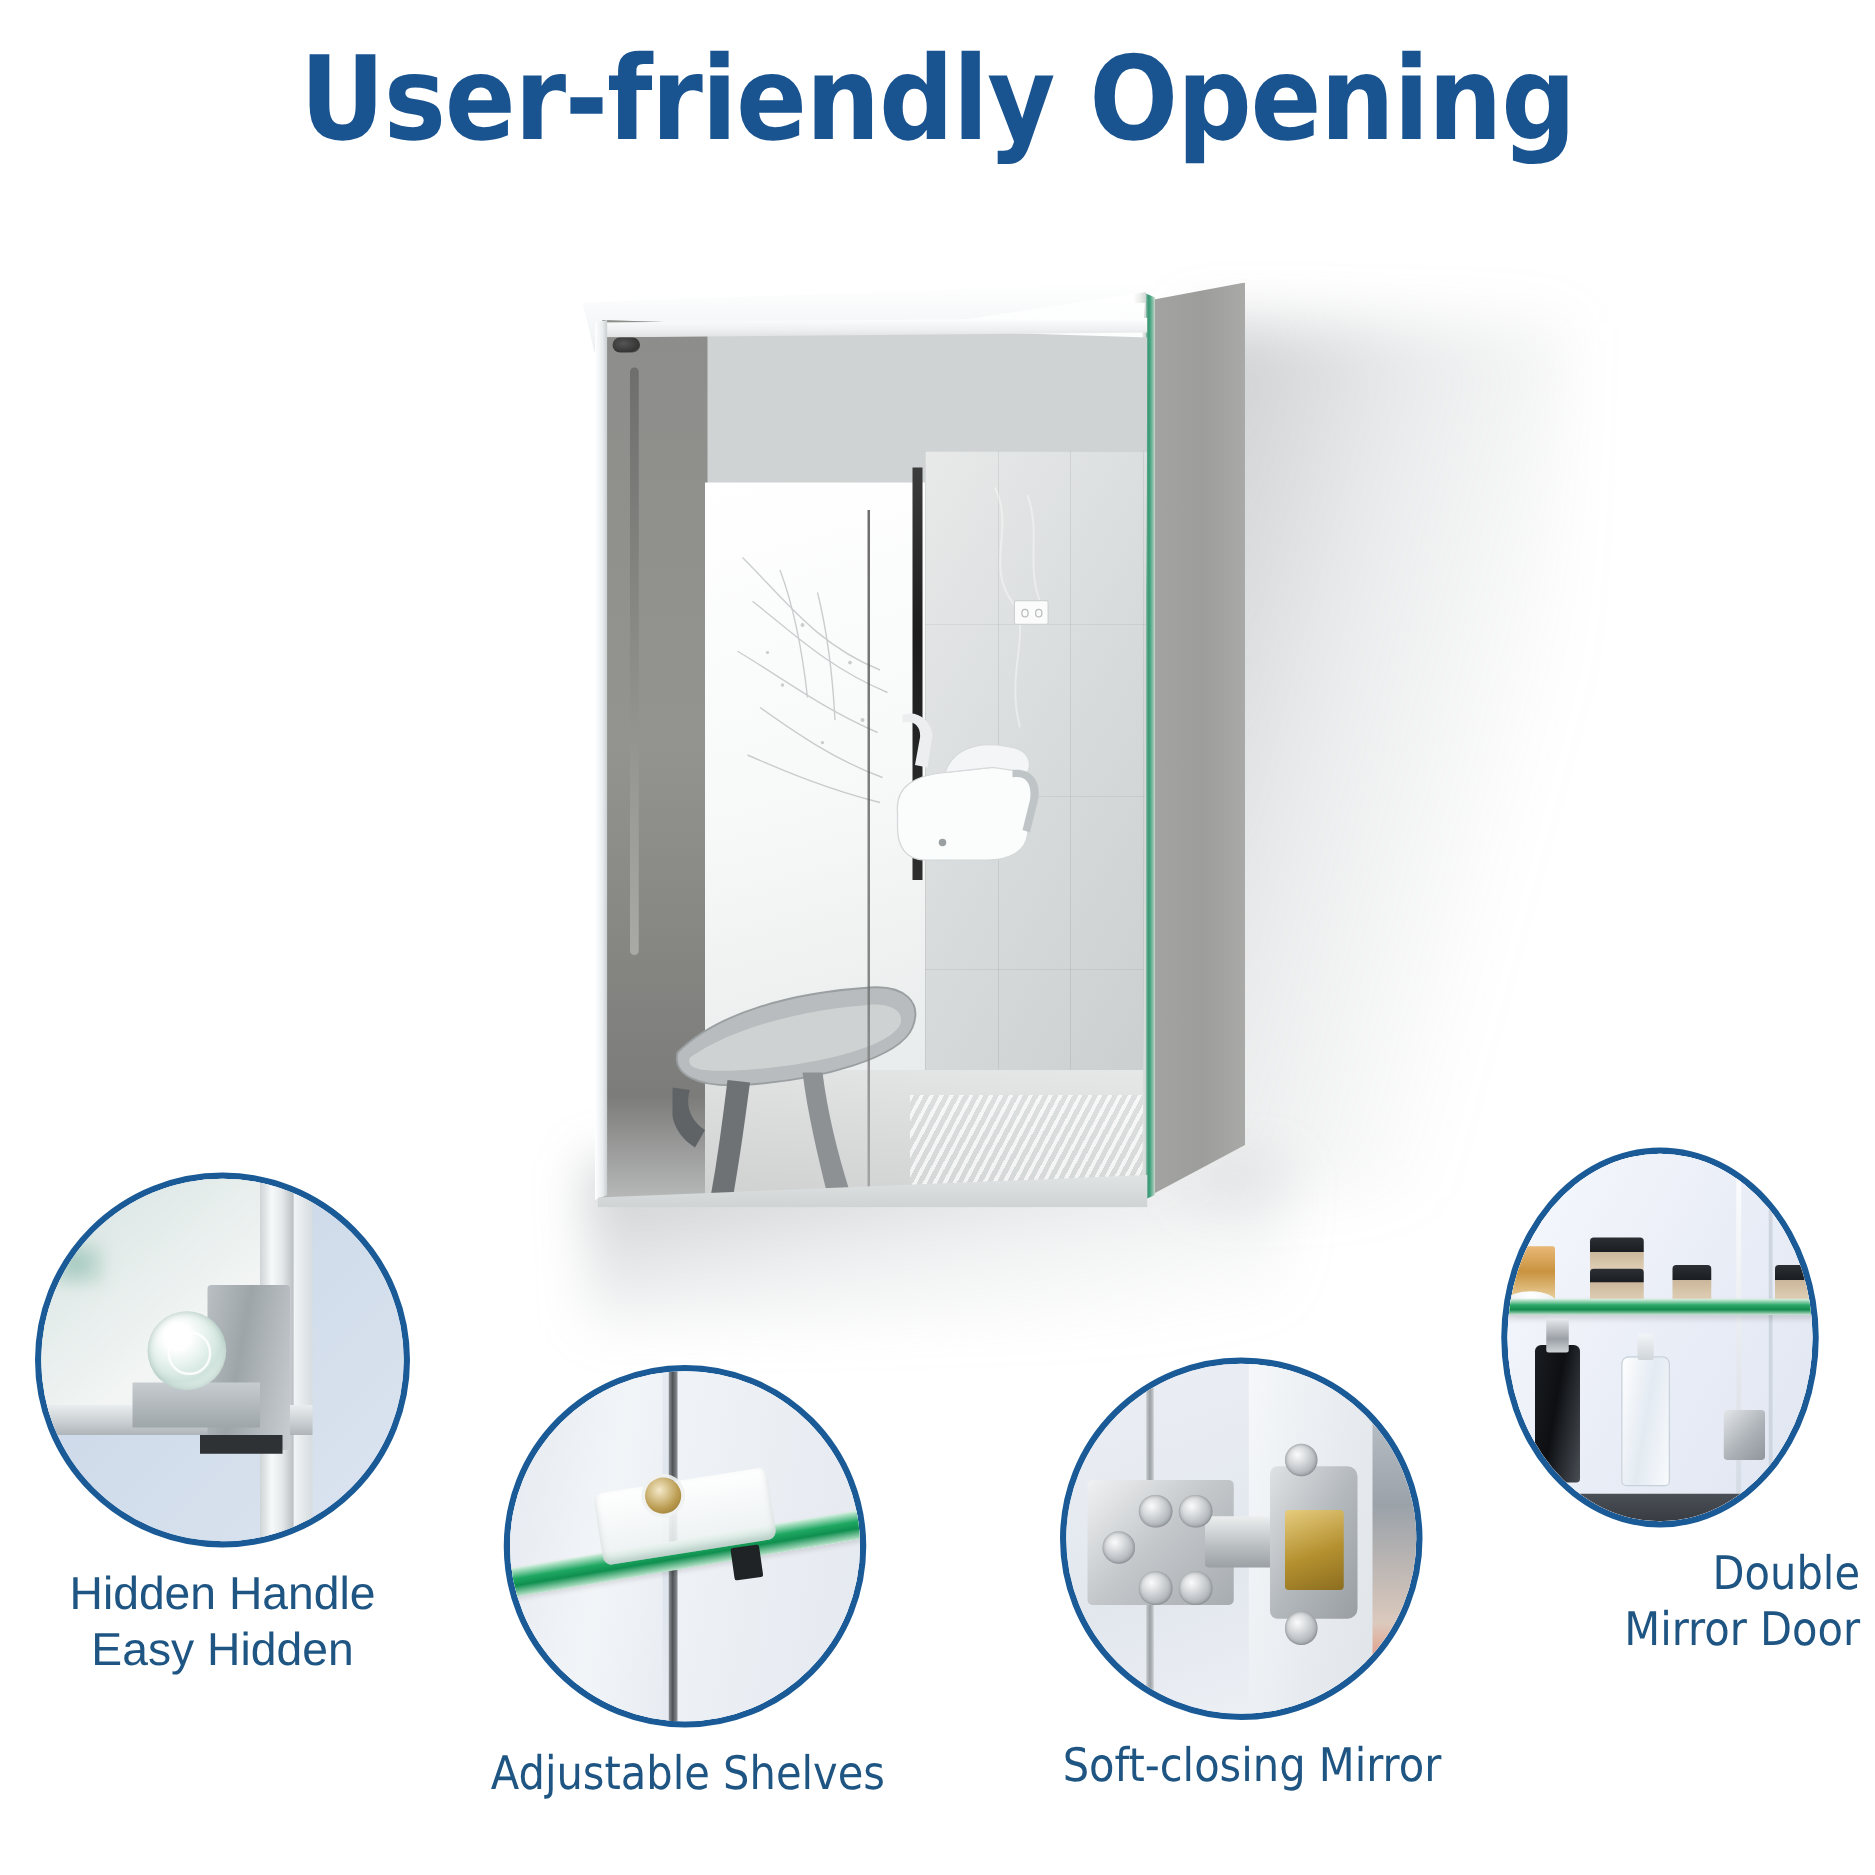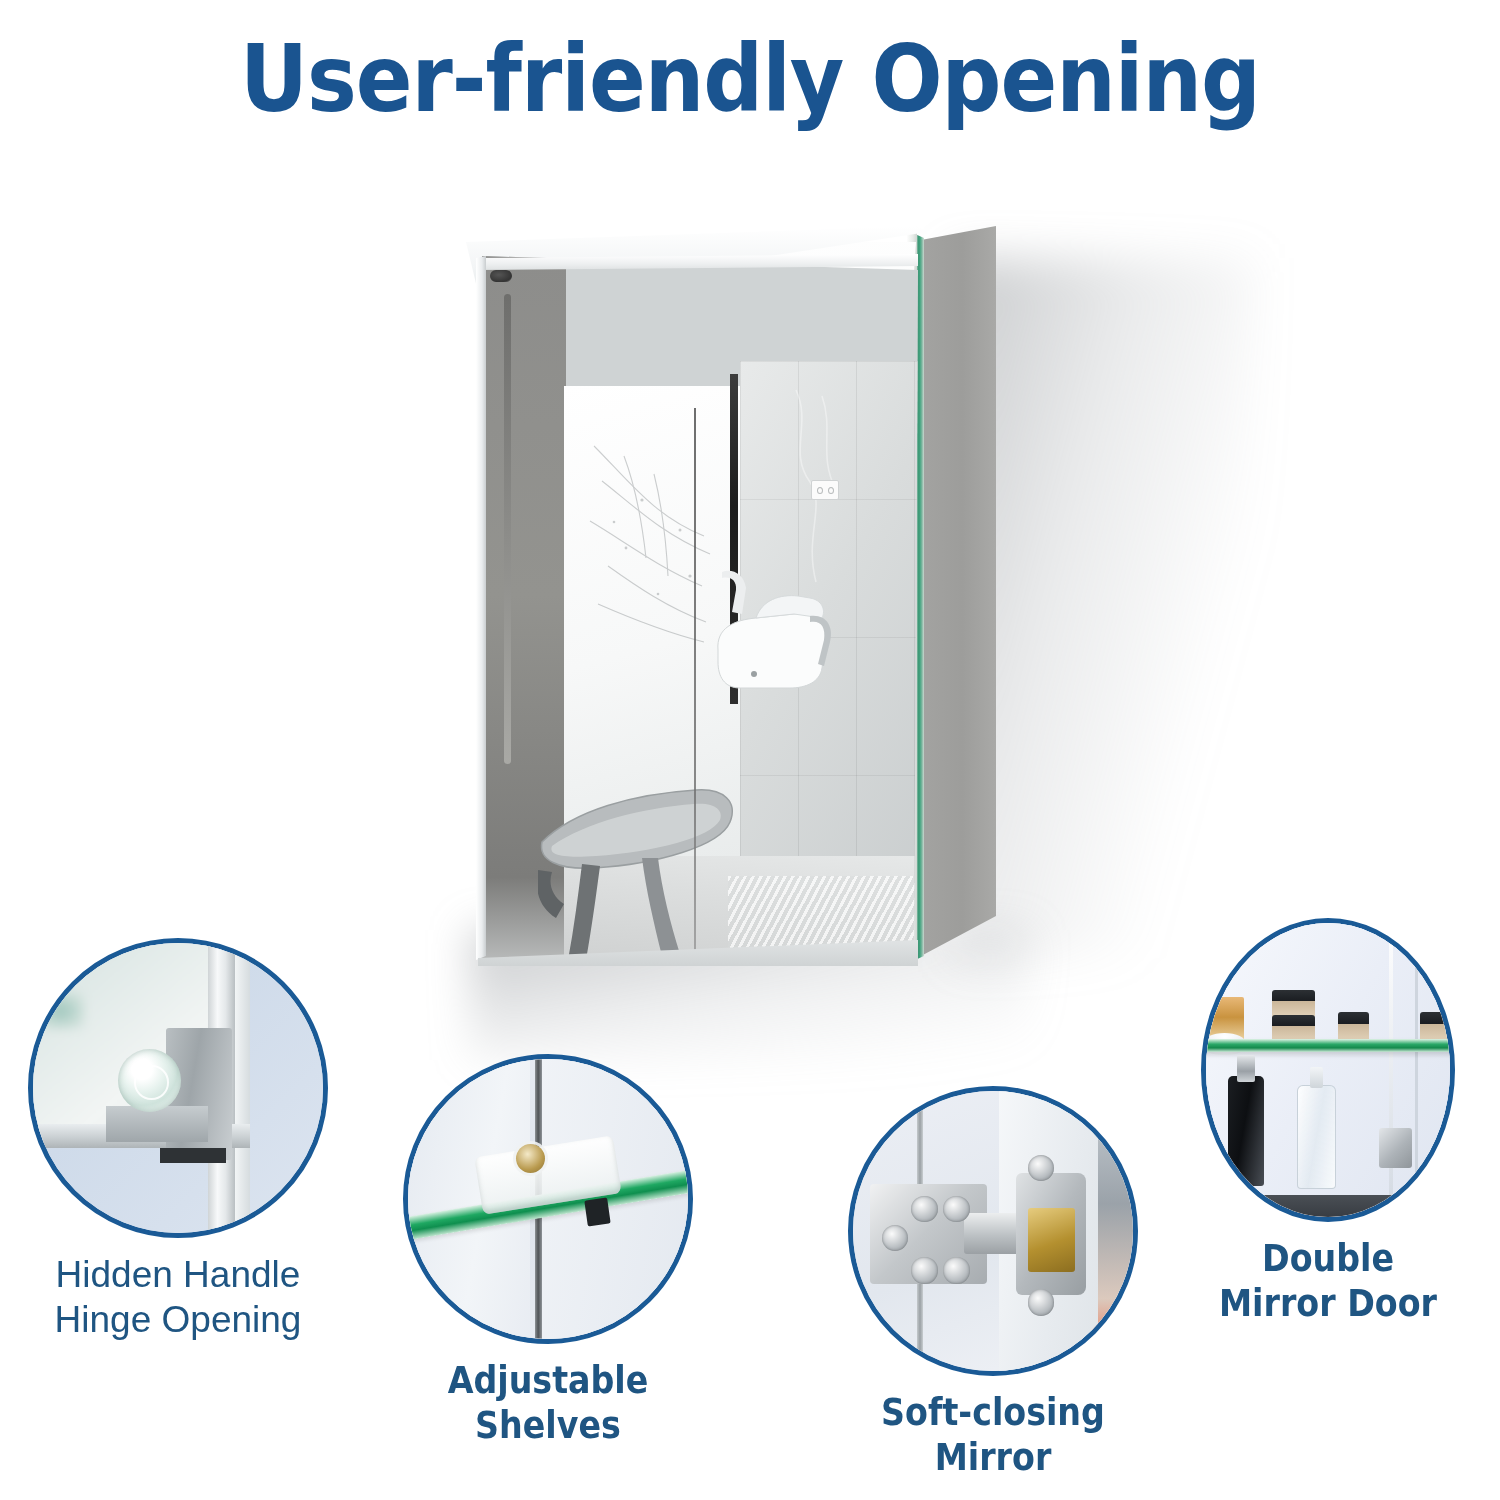--- a/index.html
+++ b/index.html
@@ -195,27 +195,27 @@
   .bubble .photo { position:absolute; inset:-6px; }
   .cap {
     margin-top: 14px;
     text-align: center;
     color: #1f5582;
     font-size: 37px;
     line-height: 1.22;
     white-space: pre-line;
     font-family: "Liberation Sans", sans-serif;
   }
-  .cap.narrow { font-family: "DejaVu Sans Condensed","Liberation Sans Narrow","Liberation Sans",sans-serif; font-weight:700; }
+  .cap.narrow { font-family: "DejaVu Sans Condensed","Liberation Sans Narrow","Liberation Sans",sans-serif; font-weight:400;text-align:right; }
 
   
   #callout-hidden-handle { left: 18px;   top: 938px; width: 320px; }
   #callout-hidden-handle .bubble { width: 300px; height: 300px; margin: 0 auto; }
 
-  #callout-adjustable-shelves { left: 388px; top: 1054px; width: 320px; }
+  #callout-adjustable-shelves { left: 388px; top: 1092px; width: 320px; }
   #callout-adjustable-shelves .bubble { width: 290px; height: 290px; margin: 0 auto; }
 
   #callout-soft-hinge { left: 833px; top: 1086px; width: 320px; }
   #callout-soft-hinge .bubble { width: 290px; height: 290px; margin: 0 auto; }
 
   #callout-double-mirror { left: 1168px; top: 918px; width: 320px; }
   #callout-double-mirror .bubble { width: 254px; height: 304px; margin: 0 auto; border-radius:50%; }
 
   
   .ph-handle { background: linear-gradient(135deg,#dfe7f1 0%, #cfdbea 40%, #dde5f0 100%); }
@@ -474,21 +474,21 @@
       <div class="frame-v"></div>
       <div class="frame-v2"></div>
       <div class="frame-h"></div>
       <div class="bracket"></div>
       <div class="bracket2"></div>
       <div class="knob"></div>
       <div class="dark"></div>
     </div>
   </div>
   <div class="cap">Hidden Handle
-Hinge Opening</div>
+Easy Hidden</div>
 </div>
 
 <div class="callout" id="callout-adjustable-shelves">
   <div class="bubble">
     <div class="photo ph-shelf">
       <div class="panel-l"></div>
       <div class="panel-r"></div>
       <div class="rod"></div>
       <div class="glassshelf"></div>
       <div class="clip"></div>

